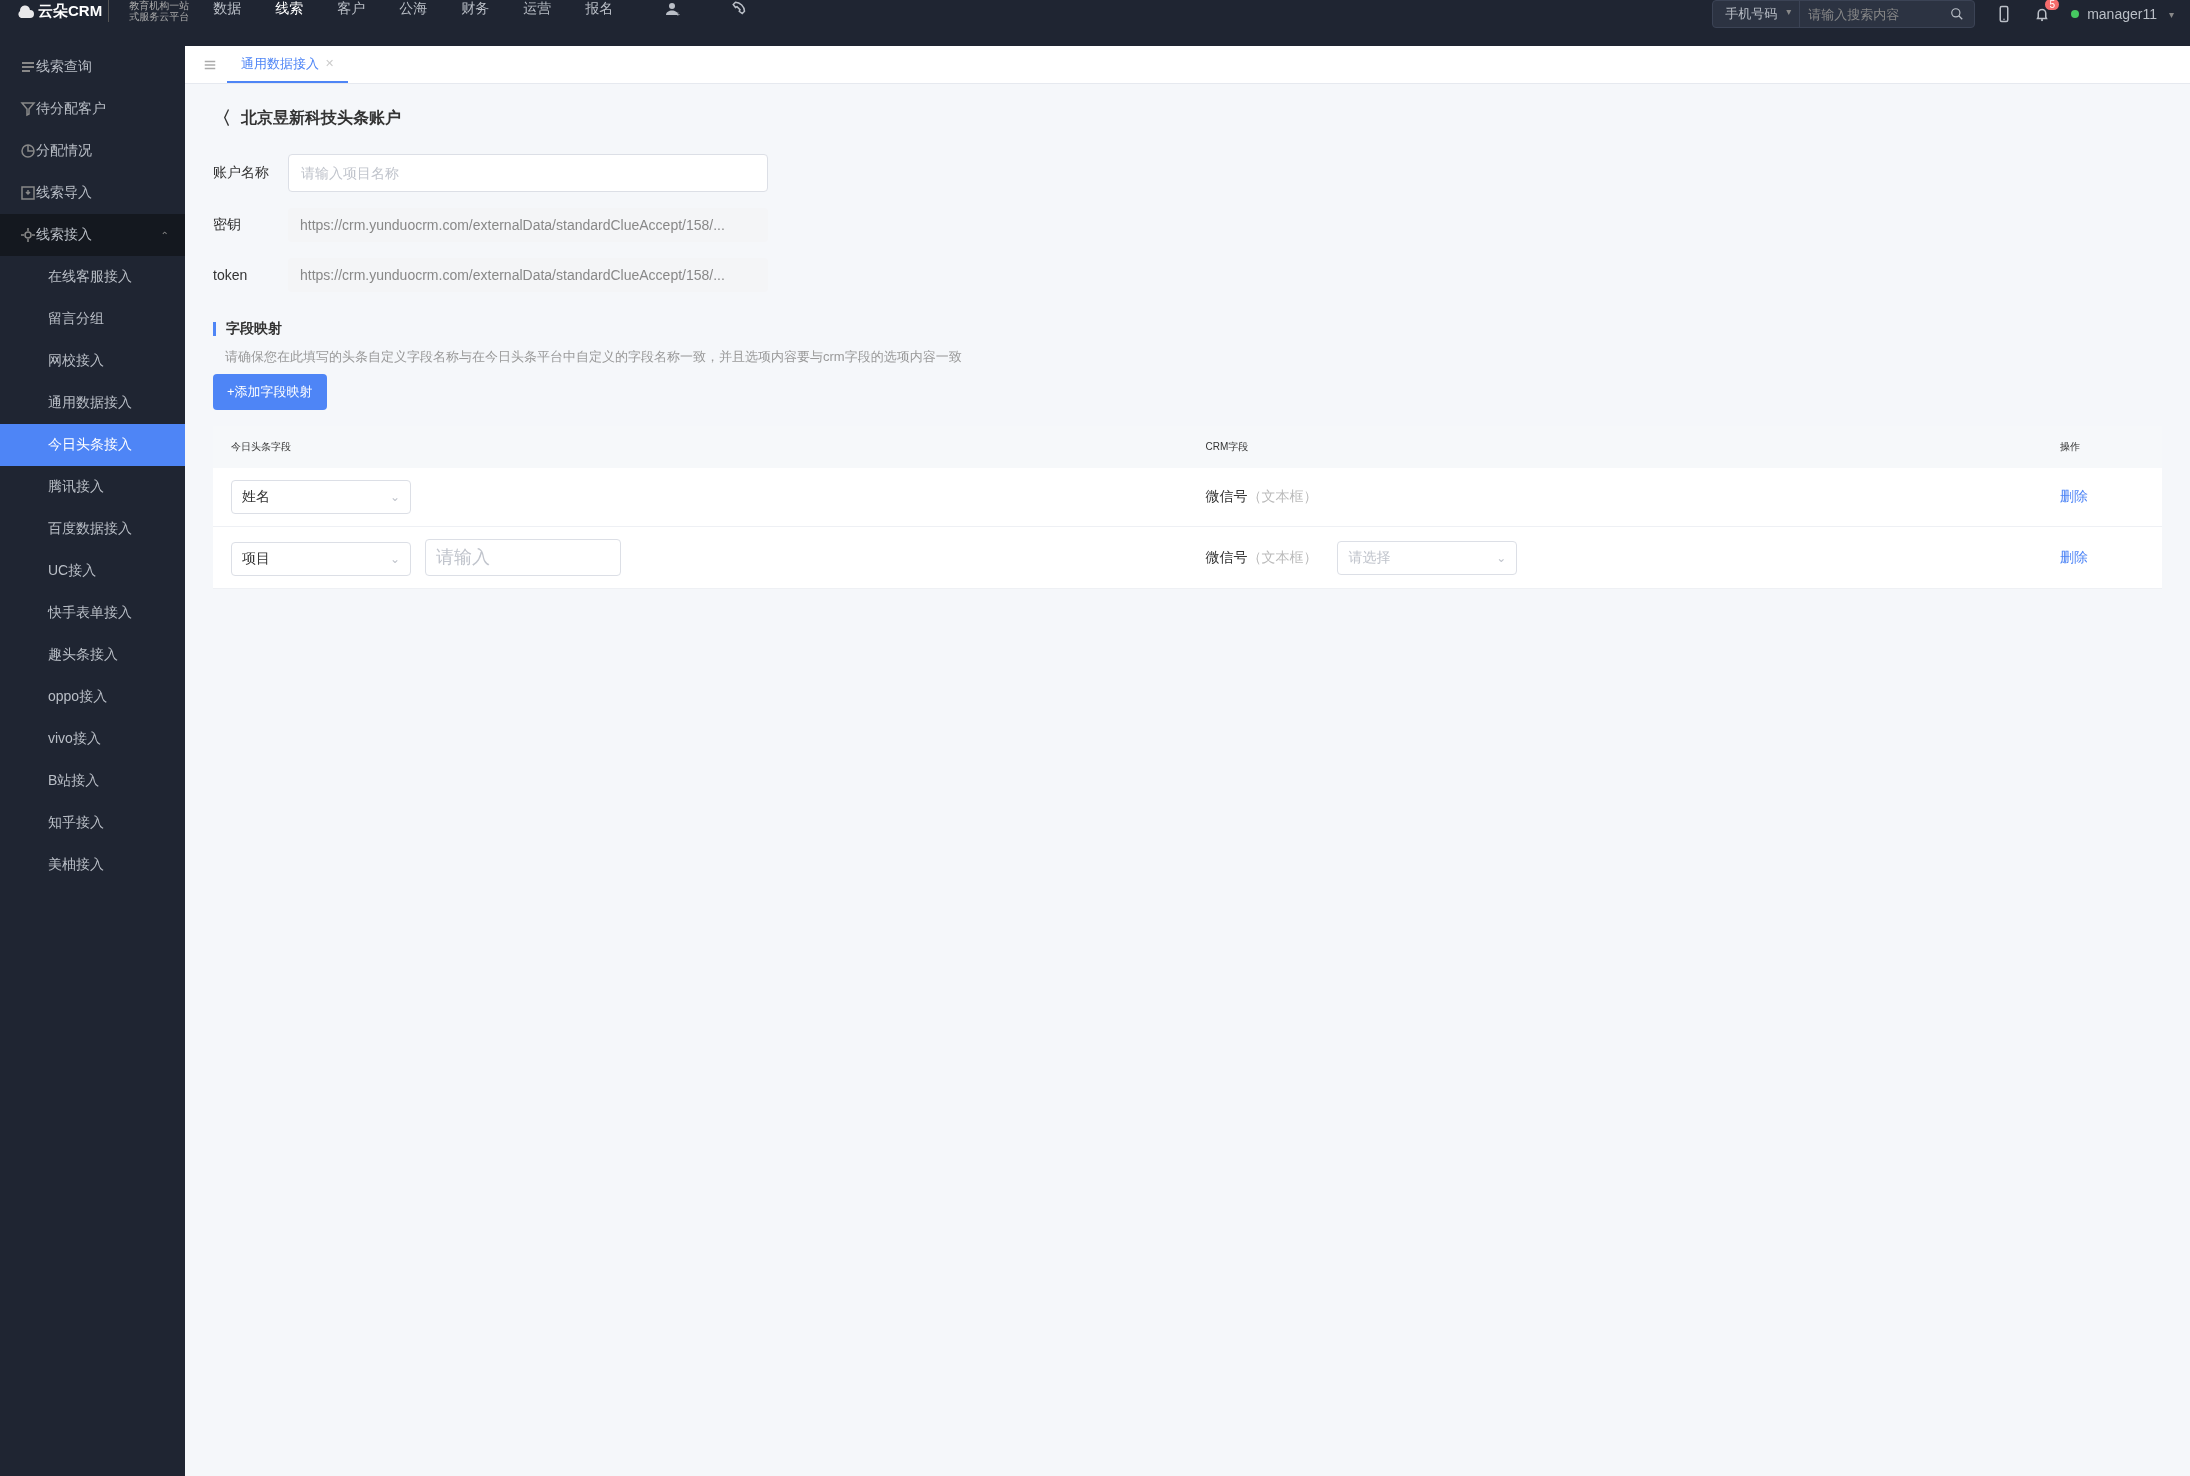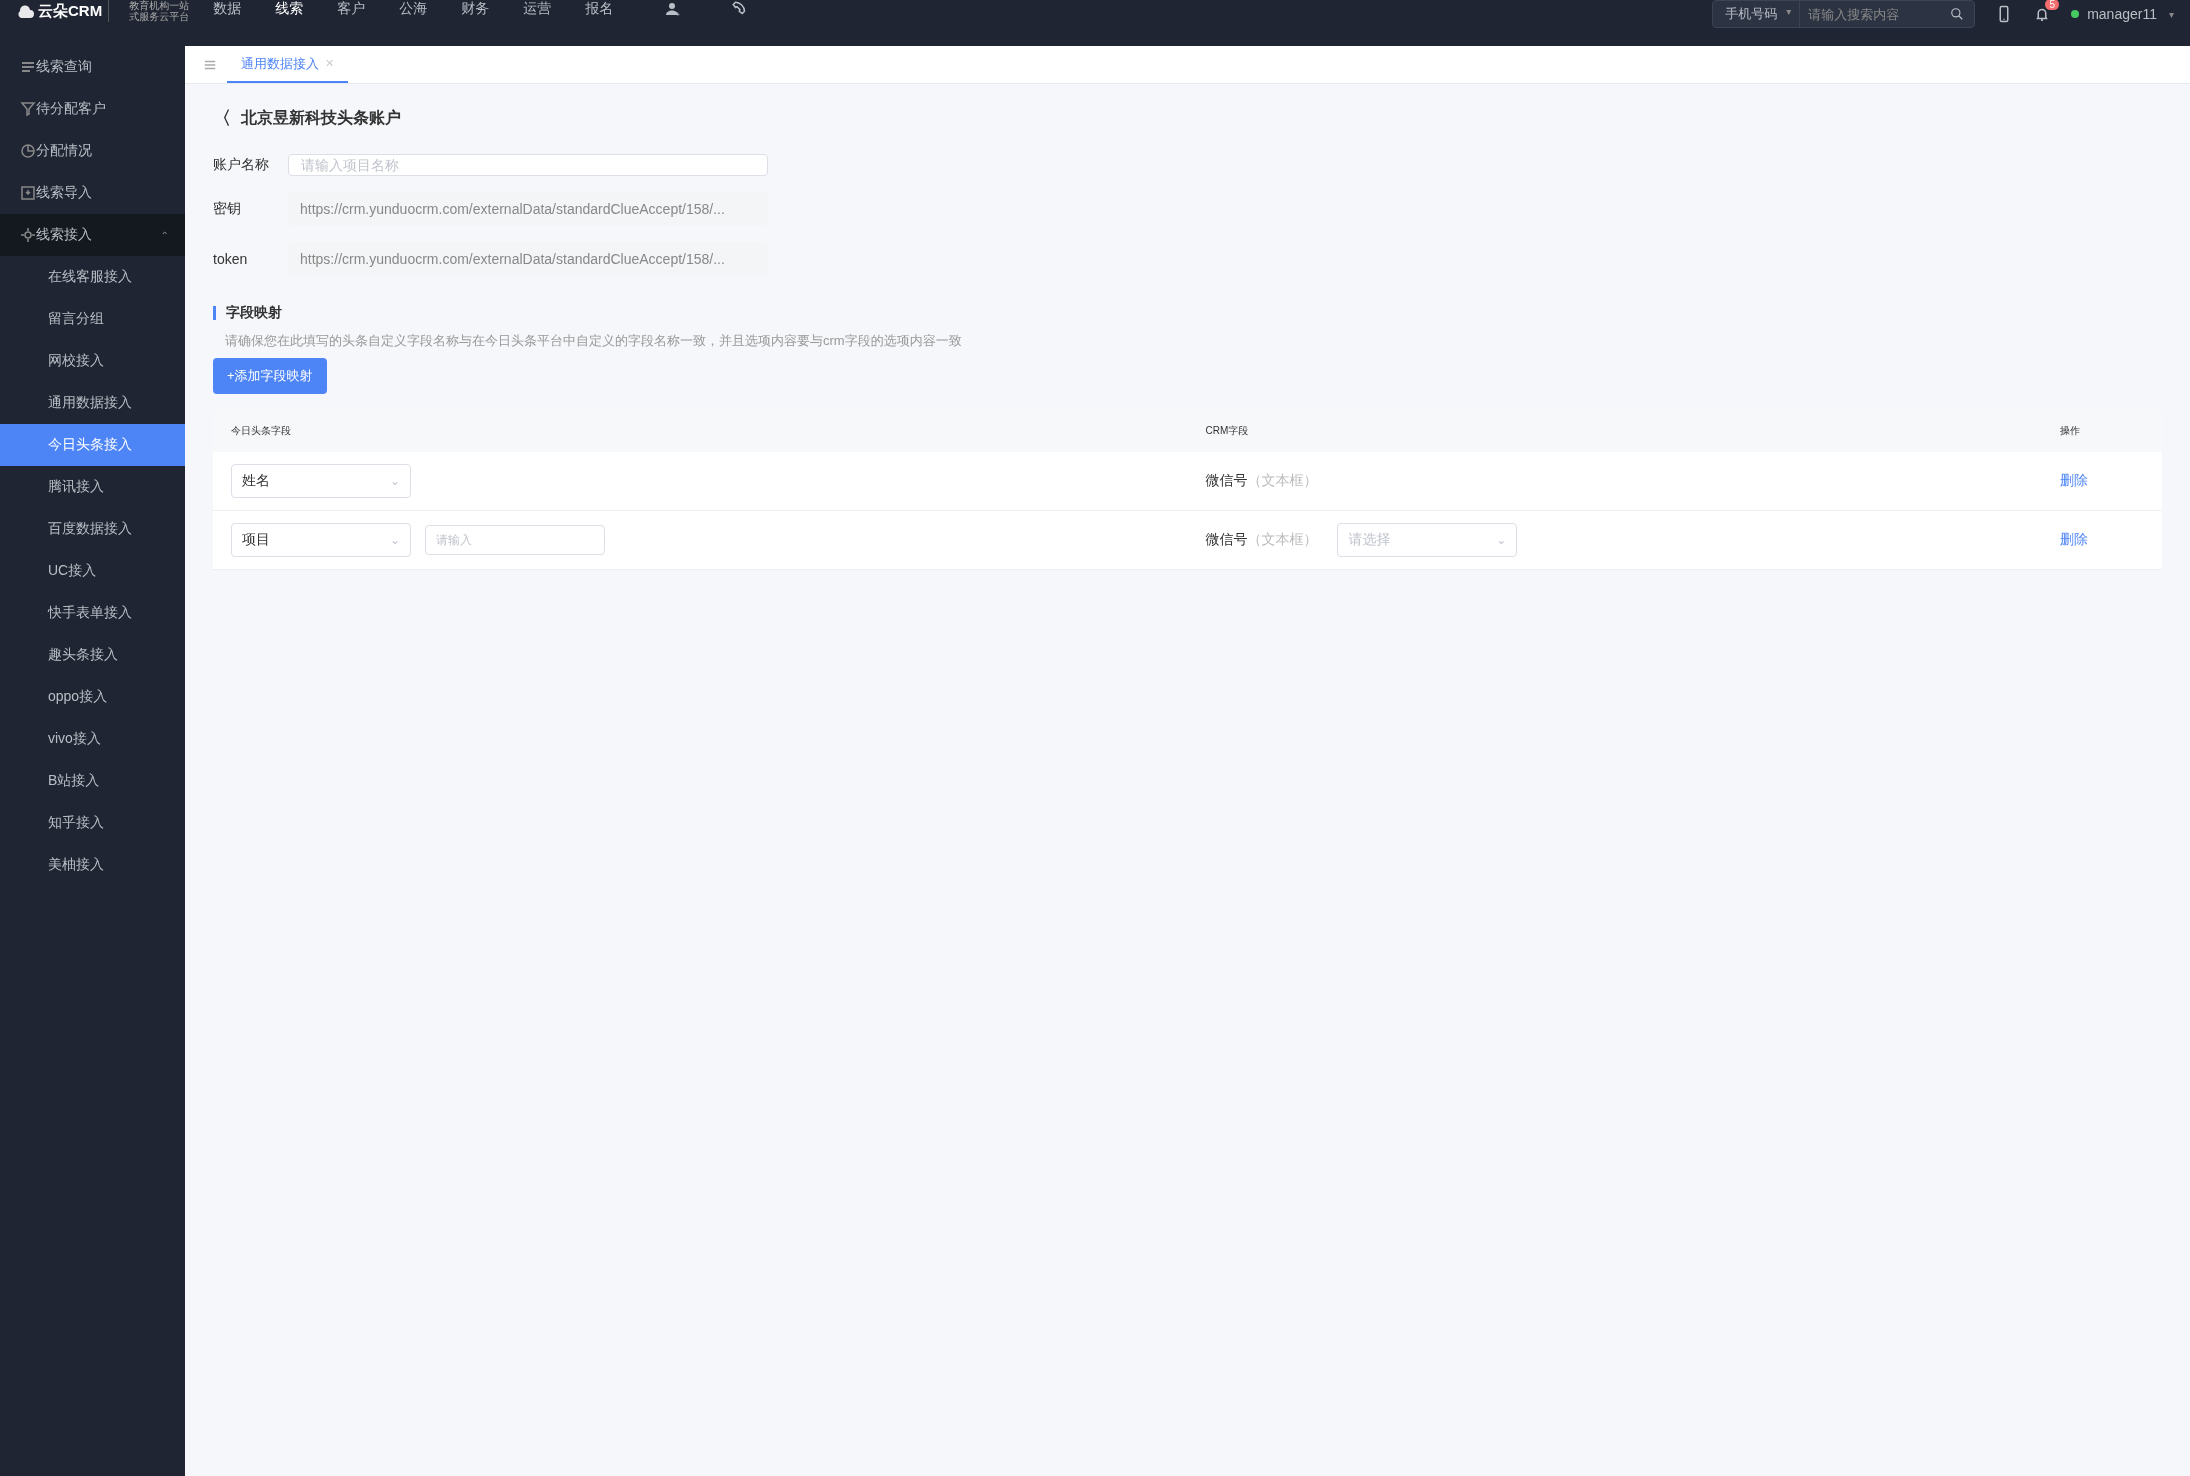--- a/index.html
+++ b/index.html
@@ -44,38 +44,38 @@
 .tab.active { color: #4e85f6; border-bottom-color: #4e85f6; }
 .tab-close{color:#ccc; font-size:11px; cursor:pointer;}
 
 .content { padding: 22px 28px; flex:1;}
 .page-title { display: flex; align-items: center; gap: 10px; margin-bottom: 24px; }
 .back-icon { font-size: 18px; font-weight: 800; cursor: pointer; }
 .title-text { font-size: 16px; font-weight: 600; }
 
 .form-row { display: flex; align-items: center; margin-bottom: 16px; }
 .form-label { width: 75px; font-size: 14px; color:#333;}
-.form-input { width: 480px; padding: 2px 12px; border: 1px solid #dcdfe6; background:#fff; border-radius: 4px; font-size: 14px; color: #333; }
+.form-input { width: 480px; padding: 10px 12px; border: 1px solid #dcdfe6; background:#fff; border-radius: 4px; font-size: 14px; color: #333; }
 .form-input::placeholder{color:#c0c4cc;}
 .form-readonly { width: 480px; padding: 9px 12px; background: #f4f5f7; border-radius: 4px; color: #888; font-size: 14px; overflow:hidden; white-space:nowrap; text-overflow:ellipsis;}
 
 .section-title { display:flex; align-items:center; font-size: 14px; font-weight: 600; margin: 28px 0 10px; }
 .section-title::before{content:""; width:3px; height:14px; background:#4e85f6; margin-right:10px;}
 .section-hint { font-size: 13px; color: #999; margin-bottom: 8px; padding-left:12px;}
 
 .add-btn { background: #4e85f6; color: #fff; border: none; padding: 9px 14px; border-radius: 4px; cursor: pointer; font-size: 13px; margin-bottom:16px;}
 
 .table { width: 100%; border-collapse: collapse; background: #fff; }
 .table th { background: #f6f8fa; padding: 14px 18px; text-align: left; font-weight: 500; font-size: 10px; color:#333;}
 .table th.op-col{text-align:left; width:120px;}
 .table td { padding: 12px 18px; border-bottom: 1px solid #eef0f4; font-size: 14px; vertical-align:middle;}
 .select-box { display:inline-flex; align-items:center; justify-content:space-between; width: 180px; padding: 7px 10px; border: 1px solid #dcdfe6; border-radius: 4px; background: #fff; font-size: 14px; position:relative; cursor:pointer;}
 .select-box::after{content:"⌄"; color:#c0c4cc; font-size:12px;}
 .select-placeholder{color:#c0c4cc;}
-.text-input { width: 180px; padding: 7px 10px; border: 1px solid #dcdfe6; border-radius: 4px; font-size: 12px; }
+.text-input { width: 196px; padding: 7px 10px; border: 1px solid #dcdfe6; border-radius: 4px; font-size: 18px; }
 .text-input::placeholder{color:#c0c4cc;}
 .crm-field { color: #333; }
 .crm-field-hint { color: #bbb; }
 .link { color: #4e85f6; cursor: pointer; }
 
 .footer { padding: 16px; text-align: center; }
 .save-btn { background: #4e85f6; color: #fff; border: none; padding: 9px 26px; border-radius: 4px; font-size: 14px; cursor: pointer; }
 
 svg{display:block;}
 </style>

